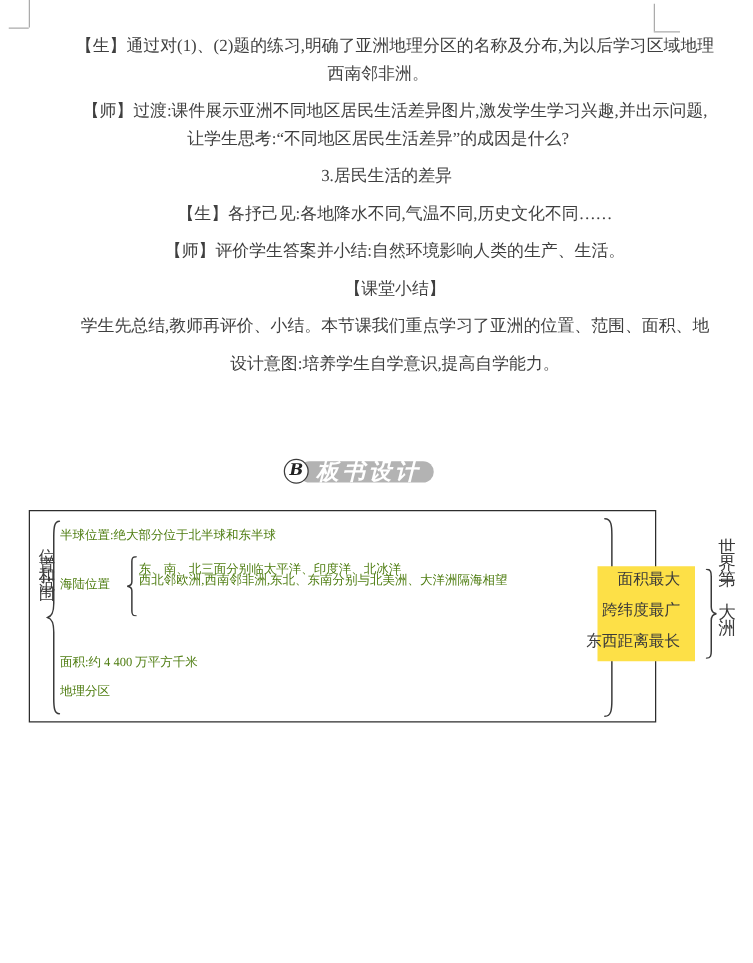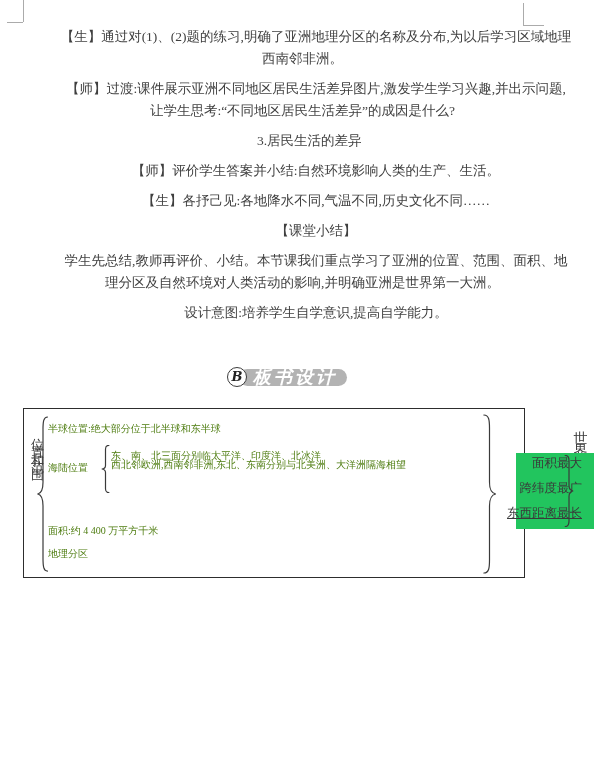--- a/index.html
+++ b/index.html
@@ -73,30 +73,30 @@
   .r-sealand-b  { left: 87px; top: 48px; }
   .r-latlon     { left: 24px; top: 89px; }
   .r-area       { left: 24px; top: 114px; }
   .r-regions    { left: 24px; top: 137px; }
 
   .brace-main-left  { left: 13px; top: 7px;  width: 12px; height: 156px; }
   .brace-inner-left { left: 77px; top: 36px; width: 9px;  height: 48px; }
   .brace-main-right { left: 458px; top: 5px; width: 15px; height: 160px; }
 
   .right-block {
-    position: absolute; left: 516px; top: 453px; width: 78px; height: 76px;
-    background: #22c55e; z-index: 3;
+    position: absolute; left: 478px; top: 453px; width: 78px; height: 76px;
+    background: #fde047; z-index: 3;
   }
   .right-block .rlabel {
     position: absolute; right: 12px; white-space: nowrap;
     font-size: 12.5px; line-height: 15px; color: #3a3a3a;
   }
   .rlabel-0 { top: 3px; }
   .rlabel-1 { top: 28px; }
-  .rlabel-2 { top: 53px; text-decoration: underline; }
+  .rlabel-2 { top: 53px; }
   .brace-small-right { left: 564px; top: 455px; width: 10px; height: 72px; z-index: 4; }
 
   .vtitle-right {
     position: absolute; left: 571px; top: 419px;
     writing-mode: vertical-rl; text-orientation: upright;
     font-size: 14px; letter-spacing: 13px; color: #3a3a3a;
     white-space: nowrap;
   }
 </style>
 </head>
@@ -113,31 +113,30 @@
     <div class="pline">西南邻非洲。</div>
   </div>
   <div class="para indent-2">
     <div class="pline">【师】过渡:课件展示亚洲不同地区居民生活差异图片,激发学生学习兴趣,并出示问题,</div>
     <div class="pline">让学生思考:“不同地区居民生活差异”的成因是什么?</div>
   </div>
   <div class="para indent-1">
     <div class="pline">3.居民生活的差异</div>
   </div>
   <div class="para indent-2">
-    <div class="pline">【师】评价学生答案并小结:自然环境影响人类的生产、生活。</div>
+    <div class="pline">【生】各抒己见:各地降水不同,气温不同,历史文化不同……</div>
   </div>
   <div class="para indent-2">
-    <div class="pline">【生】各抒己见:各地降水不同,气温不同,历史文化不同……</div>
+    <div class="pline">【师】评价学生答案并小结:自然环境影响人类的生产、生活。</div>
   </div>
   <div class="para indent-2">
     <div class="pline">【课堂小结】</div>
   </div>
   <div class="para indent-2">
     <div class="pline">学生先总结,教师再评价、小结。本节课我们重点学习了亚洲的位置、范围、面积、地</div>
-    <div class="pline">理分区及自然环境对人类活动的影响,并明确亚洲是世界第一大洲。</div>
   </div>
   <div class="para indent-2">
     <div class="pline">设计意图:培养学生自学意识,提高自学能力。</div>
   </div>
 </div>
 
 <div class="badge">
   <div class="badge-pill">板书设计</div>
   <div class="badge-circle">B</div>
 </div>

